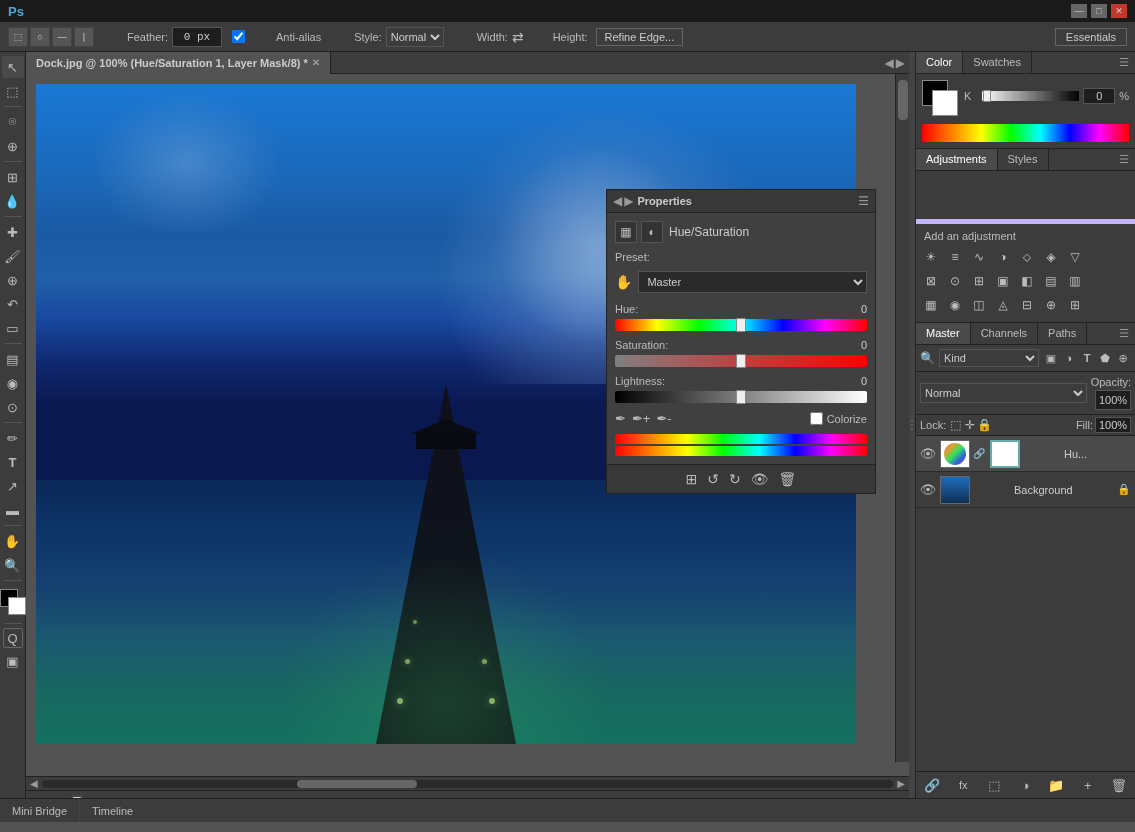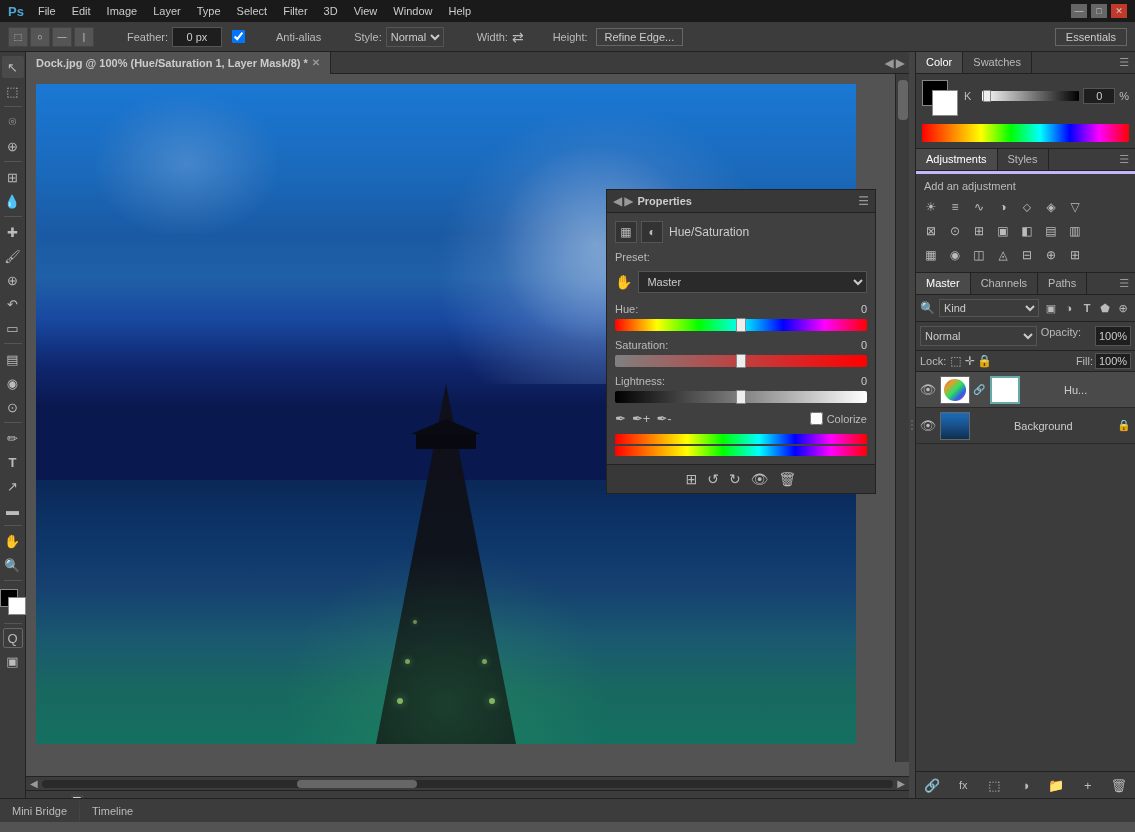--- a/index.html
+++ b/index.html
@@ -12,21 +12,21 @@
     .title-bar-menu { display: flex; gap: 4px; }
     .menu-item { color: #ccc; font-size: 11px; padding: 0 6px; cursor: pointer; }
     .title-bar-controls { display: flex; gap: 4px; }
     .win-btn { width: 16px; height: 14px; background: #666; display: flex; align-items: center; justify-content: center; font-size: 9px; cursor: pointer; }
     .win-btn.close { background: #c0392b; }
 
     
     .options-bar { height: 30px; background: #3c3c3c; display: flex; align-items: center; padding: 0 8px; gap: 8px; border-bottom: 1px solid #222; }
     .options-group { display: flex; align-items: center; gap: 4px; }
     .options-label { color: #bbb; font-size: 11px; margin-left: 25px; }
-    .options-input { background: #1e1e1e; border: 1px solid #555; color: #ccc; width: 50px; height: 20px; font-size: 11px; text-align: center; }
+    .options-input { background: #1e1e1e; border: 1px solid #555; color: #ccc; width: 50px; height: 20px; font-size: 11px; text-align: center; font-family: Liberation Mono, monospace; }
     .options-checkbox { margin: 0 2px; }
     .options-select { background: #3c3c3c; border: 1px solid #555; color: #ccc; height: 20px; font-size: 11px; }
     .refine-btn { background: #3c3c3c; border: 1px solid #666; color: #ccc; padding: 2px 8px; font-size: 11px; cursor: pointer; }
     .essentials-btn { margin-left: auto; background: #3c3c3c; border: 1px solid #666; color: #ccc; padding: 2px 10px; font-size: 11px; cursor: pointer; }
     .tool-shape-btns { display: flex; gap: 2px; }
     .shape-btn { width: 20px; height: 20px; background: #555; border: 1px solid #444; display: flex; align-items: center; justify-content: center; cursor: pointer; font-size: 9px; color: #ccc; }
 
     
     .main-layout { display: flex; height: calc(832px - 52px - 30px); }
 
@@ -76,31 +76,31 @@
     .bg-swatch { width: 26px; height: 26px; background: #fff; border: 1px solid #888; position: absolute; bottom: 0; right: 0; }
     .color-slider-row { display: flex; align-items: center; gap: 4px; margin-bottom: 4px; }
     .color-label { width: 14px; font-size: 11px; color: #bbb; }
     .color-slider-track { flex: 1; height: 10px; background: linear-gradient(90deg, #000, #fff); position: relative; border-radius: 1px; }
     .color-slider-thumb { width: 8px; height: 12px; background: #eee; border: 1px solid #888; position: absolute; top: -1px; left: 80%; transform: translateX(-50%); border-radius: 1px; }
     .color-value { width: 32px; font-size: 11px; background: #1e1e1e; border: 1px solid #555; color: #ccc; text-align: center; padding: 1px 2px; }
     .color-percent { font-size: 11px; color: #bbb; }
     .color-spectrum { height: 18px; background: linear-gradient(90deg, #ff0000, #ff8000, #ffff00, #00ff00, #00ffff, #0000ff, #ff00ff, #ff0000); margin-top: 4px; border-radius: 1px; }
 
     
-    .adjustments-panel { padding: 4px; border-top: 3px solid #c4b5fd; }
+    .adjustments-panel { padding: 4px; border-top: 5px solid #c4b5fd; margin-top: 48px; }
     .adj-subtitle { font-size: 11px; color: #bbb; padding: 2px 4px 4px 4px; }
     .adj-icon { width: 22px; height: 22px; display: flex; align-items: center; justify-content: center; cursor: pointer; color: #bbb; font-size: 12px; }
     .layers-search { display: flex; align-items: center; gap: 4px; padding: 4px; background: #3c3c3c; border-bottom: 1px solid #222; }
     .layers-search-icon { color: #999; font-size: 12px; }
     .layers-kind-select { background: #3c3c3c; border: 1px solid #555; color: #ccc; height: 18px; font-size: 11px; flex: 1; }
     .layer-filter-icons { display: flex; gap: 2px; }
     .layer-filter-icon { width: 16px; height: 16px; display: flex; align-items: center; justify-content: center; color: #bbb; font-size: 11px; cursor: pointer; }
     .layers-blend { display: flex; align-items: center; gap: 4px; padding: 4px; border-bottom: 1px solid #222; }
     .blend-select { background: #3c3c3c; border: 1px solid #555; color: #ccc; height: 20px; font-size: 11px; flex: 1; }
-    .opacity-row { display: flex; align-items: flex-start; gap: 14px; }
+    .opacity-row { display: flex; align-items: flex-end; gap: 2px; flex-direction: column; }
     .opacity-label { font-size: 11px; color: #bbb; }
     .opacity-value { background: #1e1e1e; border: 1px solid #555; color: #ccc; width: 36px; height: 20px; font-size: 11px; text-align: center; }
     .layers-lock { display: flex; align-items: center; gap: 4px; padding: 2px 4px; border-bottom: 1px solid #222; }
     .lock-label { font-size: 11px; color: #bbb; }
     .lock-icons { display: flex; gap: 3px; }
     .lock-icon { color: #bbb; font-size: 12px; cursor: pointer; }
     .fill-row { display: flex; align-items: center; gap: 2px; margin-left: auto; }
     .fill-label { font-size: 11px; color: #bbb; }
     .fill-value { background: #1e1e1e; border: 1px solid #555; color: #ccc; width: 36px; height: 16px; font-size: 11px; text-align: center; }
     .layer-list { flex: 1; overflow-y: auto; background: #3c3c3c; }
@@ -167,33 +167,20 @@
 
     .adj-grid-row { display: flex; gap: 2px; margin-bottom: 2px; }
     .layer-bg-thumb { width: 30px; height: 28px; border: 1px solid #666; flex-shrink: 0; background: linear-gradient(180deg, #1a6dba 0%, #1a4f88 50%, #0d3050 100%); }
   </style>
 </head>
 <body>
 
 <div class="title-bar">
   <div class="title-bar-left">
     <span class="ps-logo">Ps</span>
-    <div class="title-bar-menu">
-      <span class="menu-item">File</span>
-      <span class="menu-item">Edit</span>
-      <span class="menu-item">Image</span>
-      <span class="menu-item">Layer</span>
-      <span class="menu-item">Type</span>
-      <span class="menu-item">Select</span>
-      <span class="menu-item">Filter</span>
-      <span class="menu-item">3D</span>
-      <span class="menu-item">View</span>
-      <span class="menu-item">Window</span>
-      <span class="menu-item">Help</span>
-    </div>
   </div>
   <div class="title-bar-controls">
     <div class="win-btn">—</div>
     <div class="win-btn">□</div>
     <div class="win-btn close">✕</div>
   </div>
 </div>
 
 <div class="options-bar">
   <div class="tool-shape-btns">

